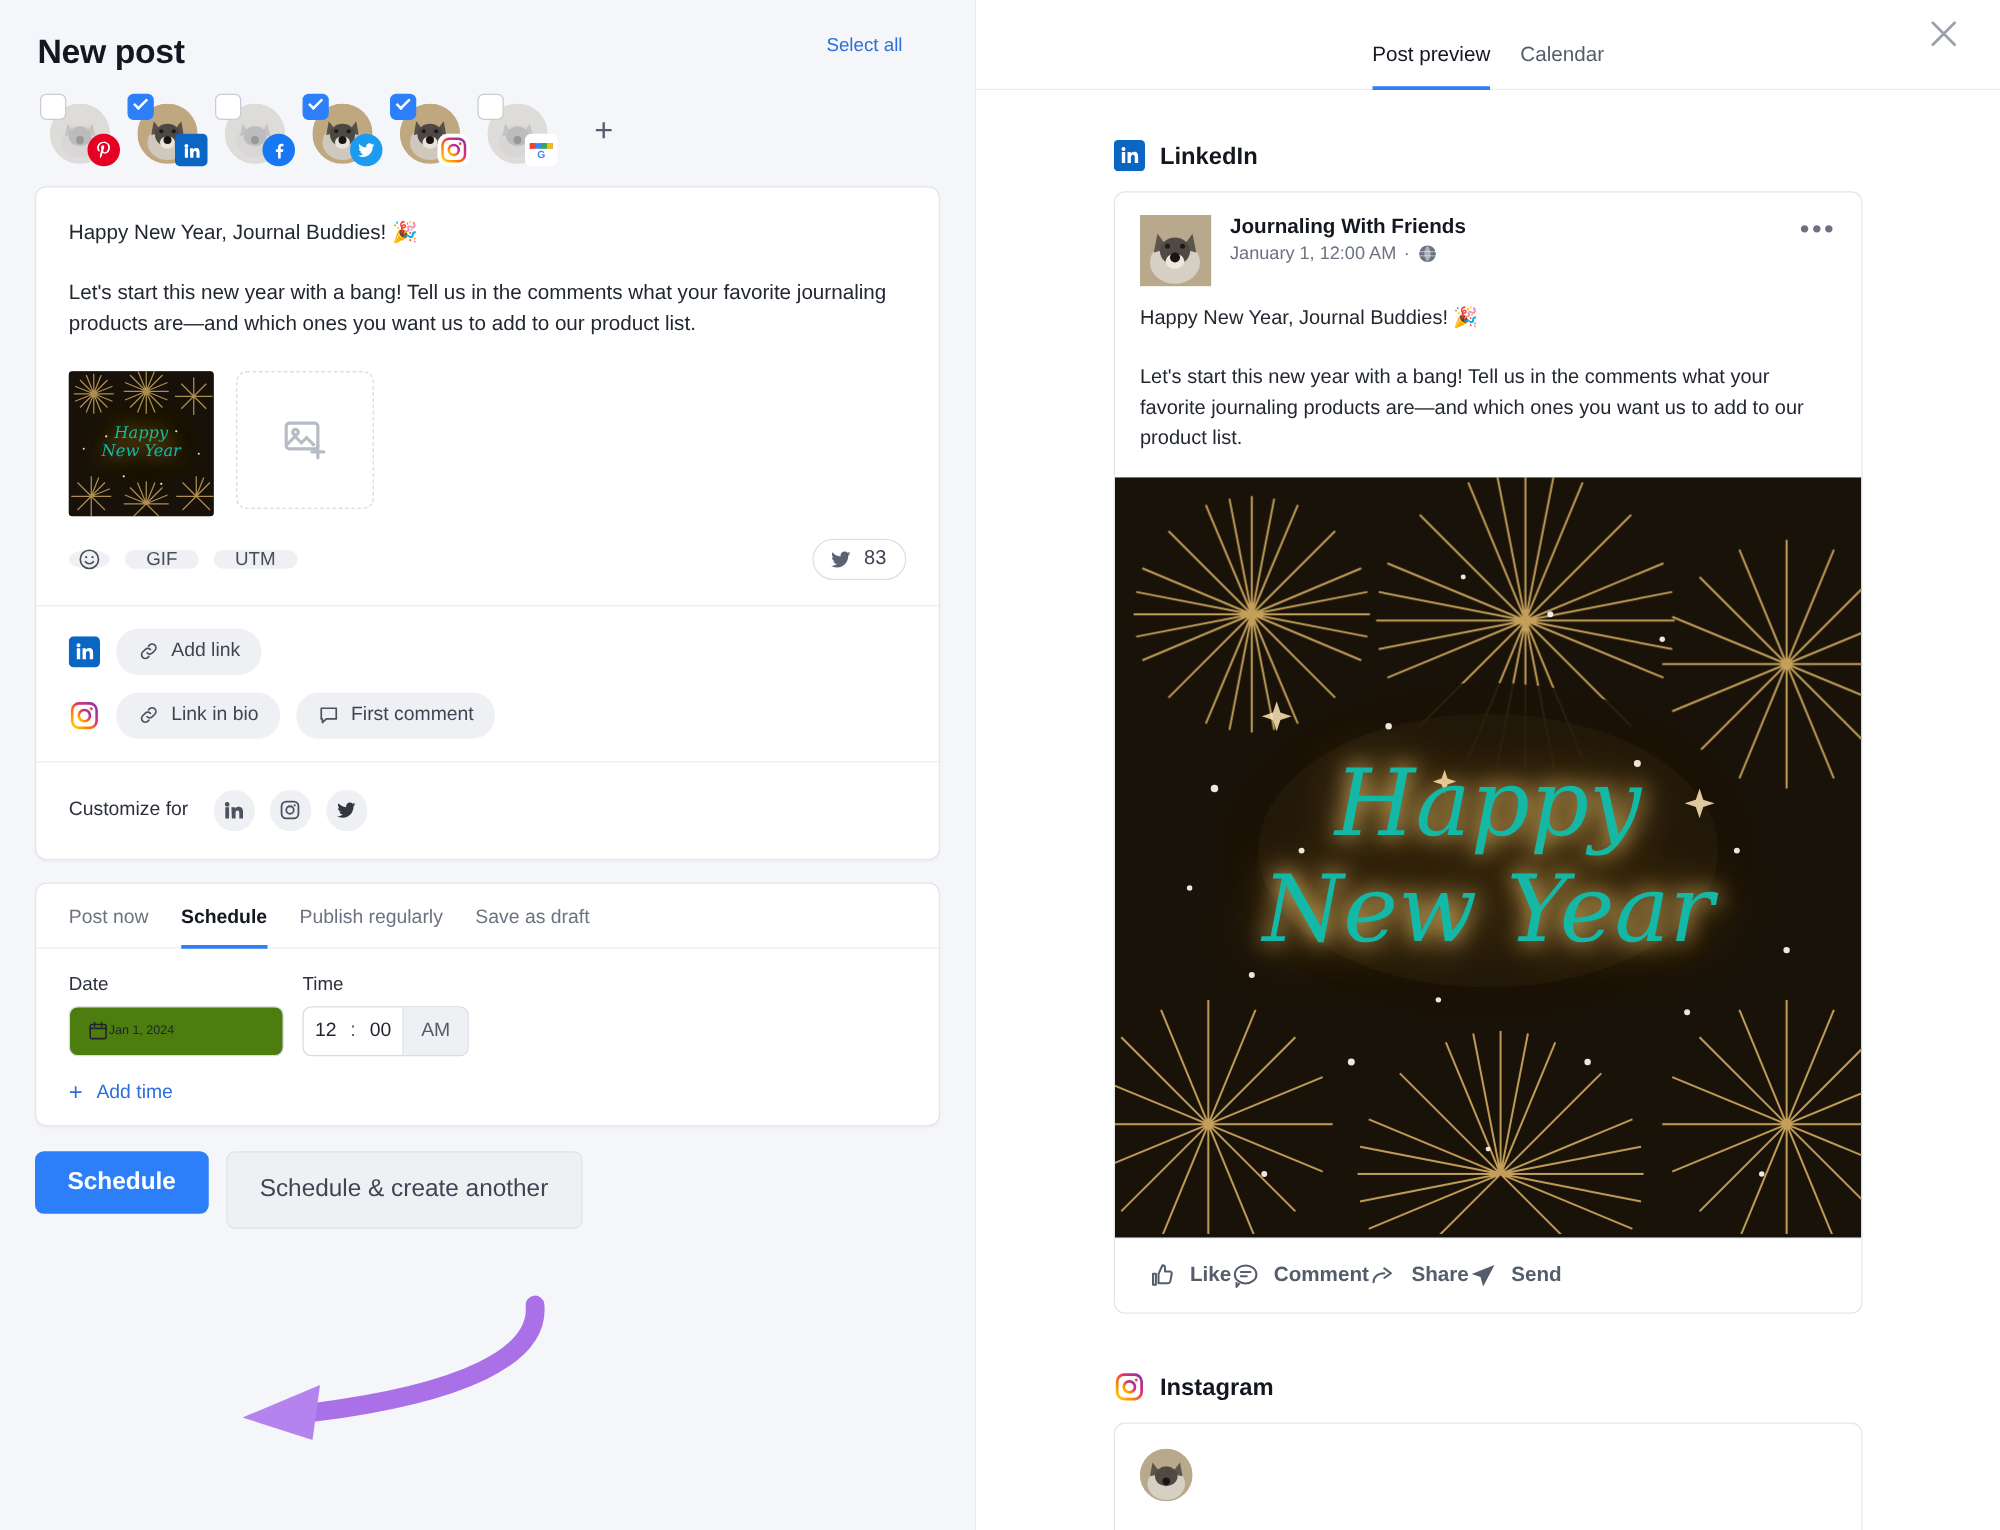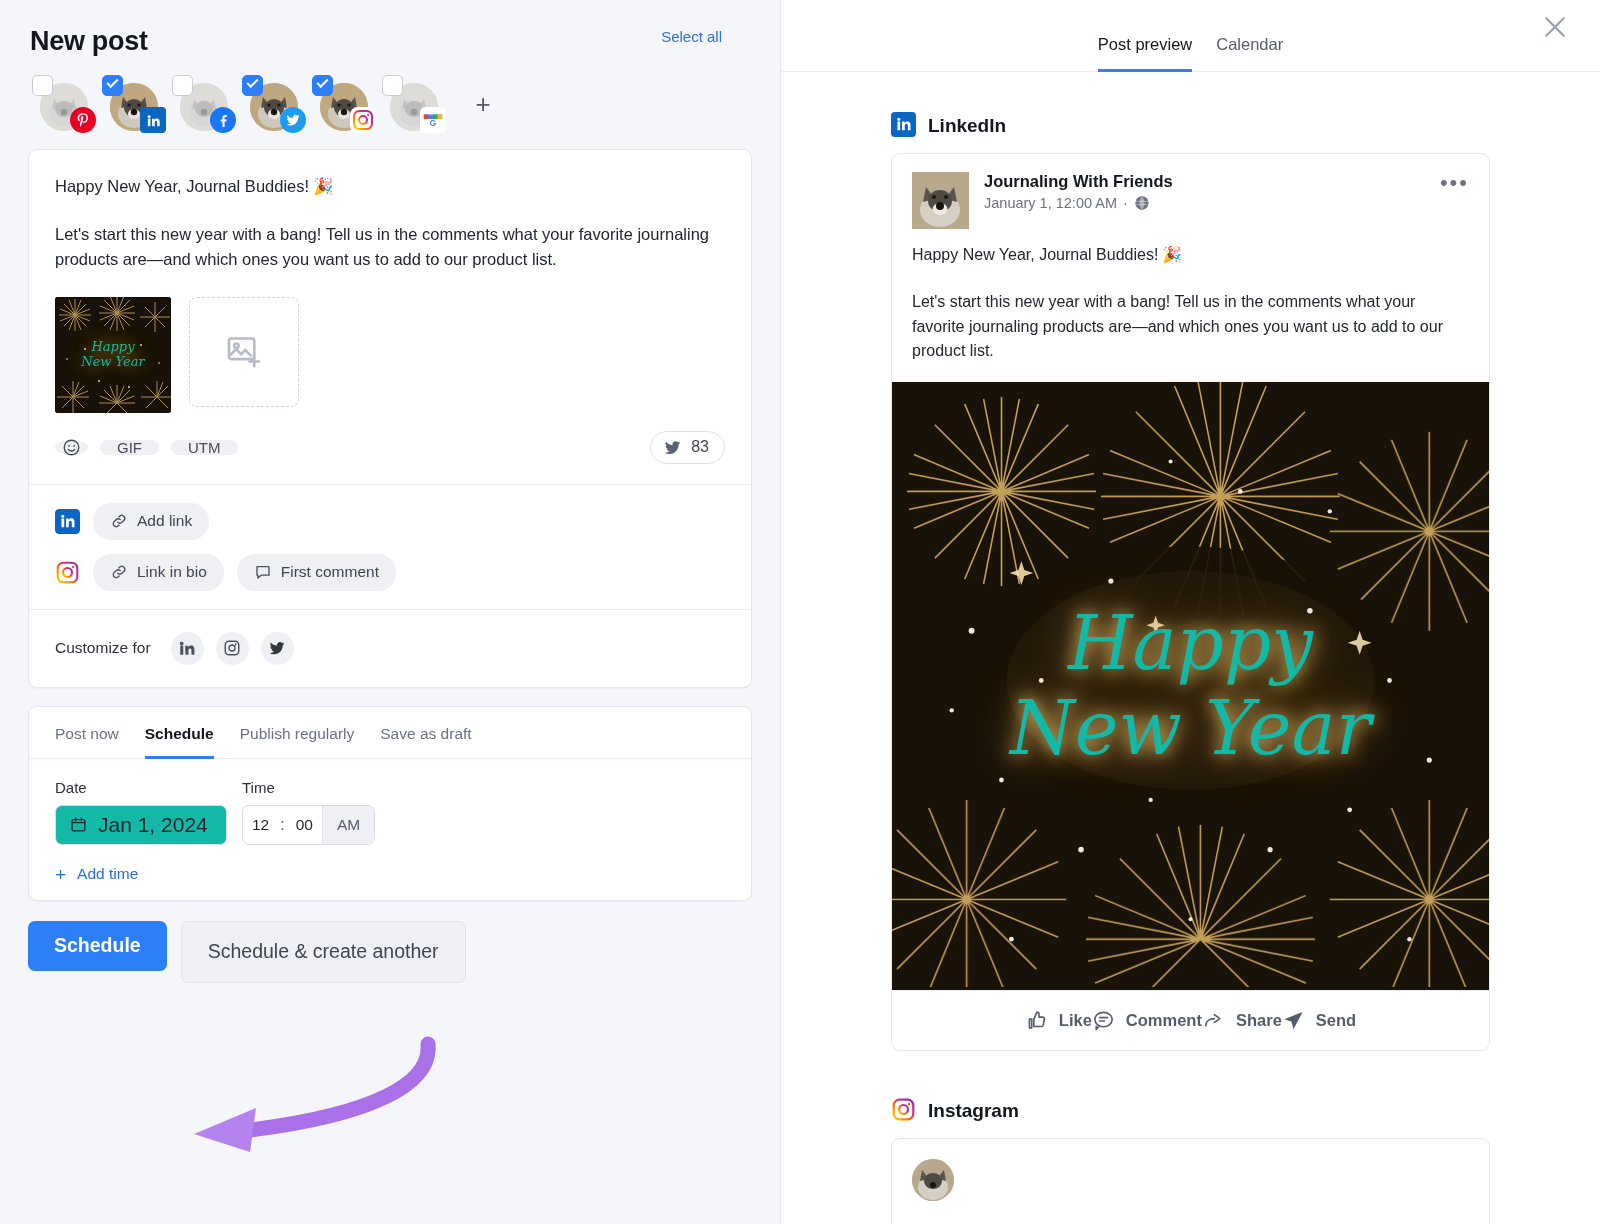--- a/index.html
+++ b/index.html
@@ -138,22 +138,22 @@
     font-size: 15.5px; color: #6b7280; padding: 18px 0 13px 0;
     cursor: pointer; border-bottom: 3px solid transparent; margin-bottom: -1px;
   }
   .tab.active { color: #13171f; font-weight: bold; border-bottom-color: #2d7ff9; }
   .sched-body { padding: 20px 26px 16px 26px; }
   .field-labels { display: flex; gap: 0; font-size: 15px; color: #2c313b; }
   .lbl-date { width: 187px; }
   .inputs-row { display: flex; gap: 0; margin-top: 9px; }
   .date-input {
     width: 172px; height: 40px; border: 1px solid #d9dce3; border-radius: 7px;
-    display: flex; align-items: center; gap: 11px; padding: 0 14px;
-    font-size: 21px; color: #1f242e; background: #14b8a6; cursor: pointer;
+    display: flex; align-items: center; padding: 0 14px;
+    font-size: 10px; color: #1f242e; background: #4d7c0f; cursor: pointer;
   }
   .time-input {
     margin-left: 15px; height: 40px; border: 1px solid #d9dce3; border-radius: 7px;
     display: flex; align-items: stretch; overflow: hidden; background: #fff;
   }
   .tpart {
     display: flex; align-items: center; justify-content: center;
     font-size: 15.5px; color: #1f242e; padding: 0 9px; cursor: text;
   }
   .tcolon { color: #555c6b; padding: 0 2px; display:flex; align-items:center; }
@@ -233,21 +233,21 @@
   .pc-head { display: flex; align-items: flex-start; padding: 18px 20px 0 20px; }
   .pc-avatar { width: 57px; height: 57px; overflow: hidden; background: #cfc4b0; flex:none; }
   .pc-meta { margin-left: 15px; }
   .pc-author { font-size: 16.5px; font-weight: bold; color: #13171f; }
   .pc-sub { font-size: 14.5px; color: #6b7280; margin-top: 4px; display: flex; align-items: center; gap: 6px; }
   .pc-more { margin-left: auto; color: #6b7280; font-size: 22px; letter-spacing: 2px; line-height: 1; cursor: pointer; }
   .pc-text { padding: 14px 20px 18px 20px; font-size: 16px; color: #222730; line-height: 1.55; }
   .pc-text p + p { margin-top: 22px; }
   .pc-img { width: 100%; height: 608px; position: relative; overflow: hidden; background: #17110a; }
   .pc-actions {
-    display: flex; align-items: center; justify-content: center;
+    display: flex; align-items: center; justify-content: flex-start;
     padding: 18px 26px; border-top: 1px solid #eceef2;
   }
   .pc-act { display: flex; align-items: center; gap: 11px; font-size: 16.5px; color: #555c6b; font-weight: bold; cursor: pointer; }
 
   
   .fw { position: absolute; inset: 0; }
   .fw-title {
     position: absolute; left: 0; right: 0; top: 50%;
     transform: translateY(-50%);
     text-align: center; color: #14b8a6;

